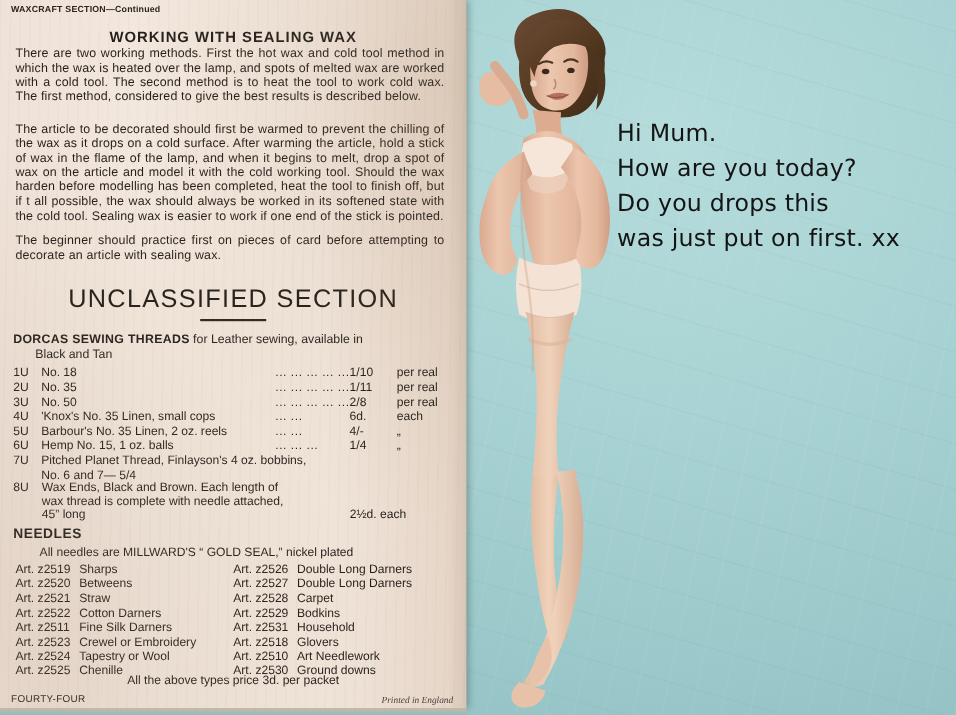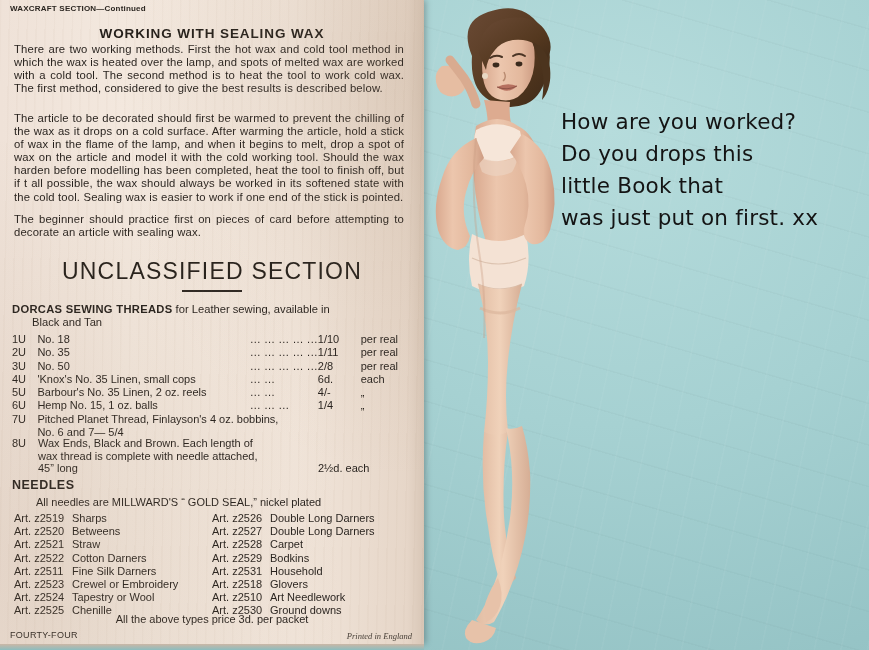--- a/index.html
+++ b/index.html
@@ -434,19 +434,19 @@
 
       <div id="folio">FOURTY-FOUR</div>
       <div id="printed-in">Printed in England</div>
 
     </div>
     <div id="page-grain"></div>
   </div>
   <div id="page-bottom-edge"></div>
 
   <div id="message">
-    <div>How are you worked?</div>
+    <div>Hi Mum.</div>
+    <div>How are you today?</div>
     <div>Do you drops this</div>
-    <div>little Book that</div>
     <div>was just put on first. xx</div>
   </div>
 
 </div>
 
 </body></html>

